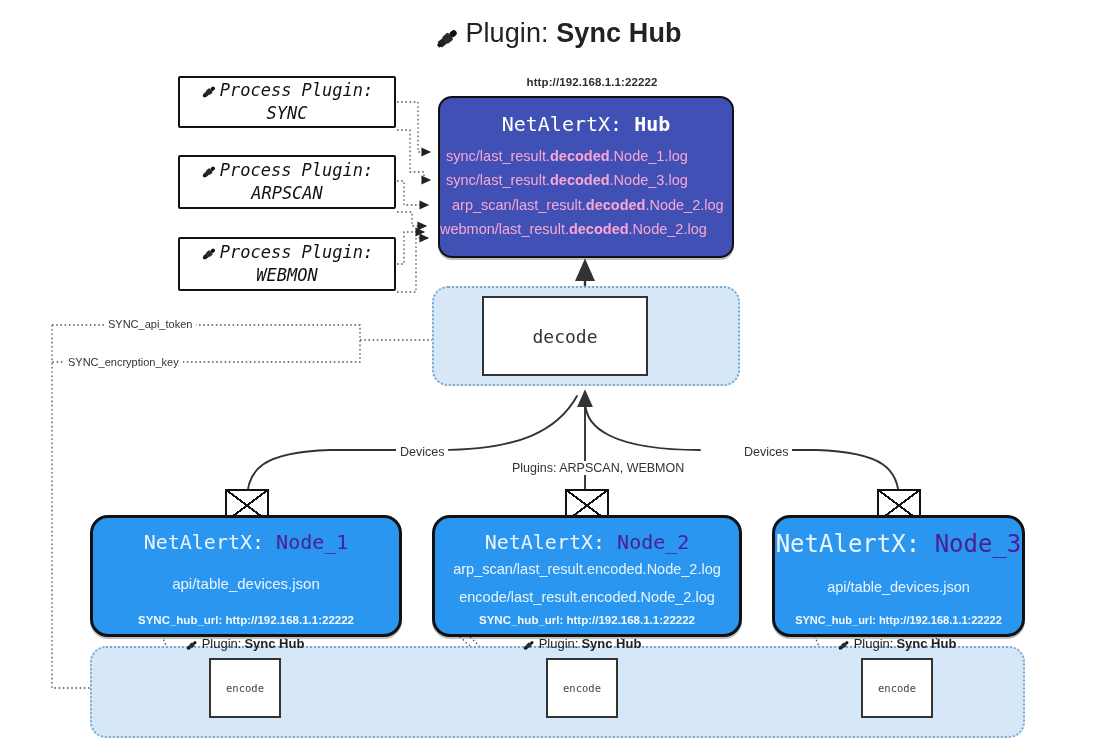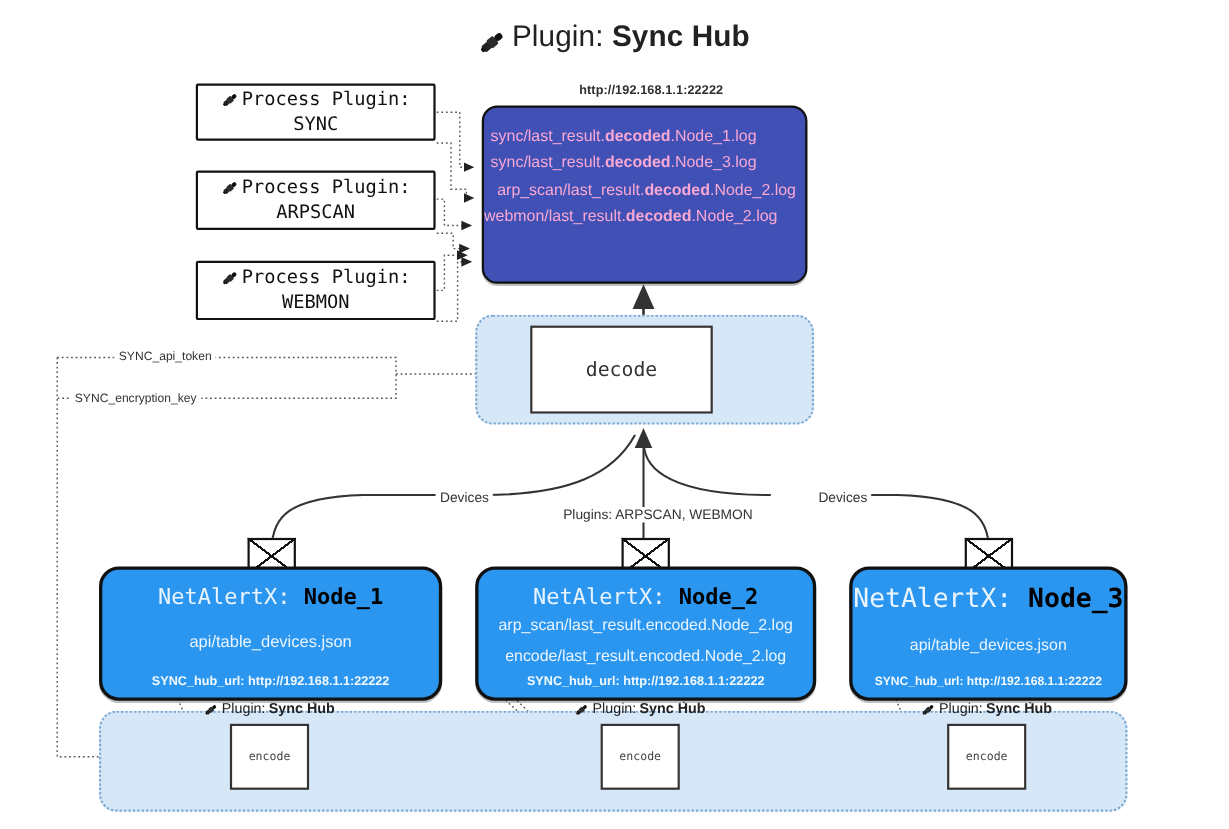--- a/index.html
+++ b/index.html
@@ -25,20 +25,21 @@
 
   
   .box{position:absolute;box-sizing:border-box;}
 
   .plugin-box{
     border:2px solid #111;background:#fff;border-radius:2px;
     font-family:"DejaVu Sans Mono","Liberation Mono",monospace;
     font-size:17px;color:#111;line-height:1.35;
     display:flex;flex-direction:column;align-items:center;justify-content:center;
     text-align:center;
+    font-style:italic;
   }
   .plugin-box .r1{display:flex;align-items:center;gap:2px;white-space:nowrap;}
   .plugin-box .r2{white-space:nowrap;}
 
   
   #hub-url{
     position:absolute;left:462px;top:76px;width:260px;text-align:center;
     font-size:11.5px;font-weight:700;color:#2f2f2f;letter-spacing:.1px;
   }
   #hub-box{
@@ -89,21 +90,21 @@
   
   .node{
     border:3px solid #111;border-radius:18px;background:#2b96f0;
     box-shadow:0 2px 0 rgba(0,0,0,.25);
     box-sizing:border-box;padding-top:12px;
   }
   .node .node-title{
     text-align:center;font-family:"DejaVu Sans Mono","Liberation Mono",monospace;
     font-size:20px;color:#eaf4ff;white-space:nowrap;
   }
-  .node .node-title b{font-weight:700;color:#000000;}
+  .node .node-title b{font-weight:400;color:#4c1d95;}
   .node .node-line{
     text-align:center;color:#e9f4ff;font-size:15px;line-height:1.65;white-space:nowrap;
   }
   .node .node-foot{
     position:absolute;left:0;bottom:8px;width:100%;text-align:center;
     font-size:11.5px;font-weight:700;color:#f2f9ff;white-space:nowrap;
   }
   #node-1{left:90px;top:515px;width:312px;height:122px;}
   #node-2{left:432px;top:515px;width:310px;height:122px;}
   #node-3{left:772px;top:515px;width:253px;height:122px;}
@@ -280,20 +281,23 @@
           </svg>
       </span>
       <span>Process Plugin:</span>
     </div>
     <div class="r2">WEBMON</div>
   </div>
 
   <div id="hub-url">http://192.168.1.1:22222</div>
 
   <div class="box" id="hub-box">
+    <div class="hub-title">
+      <span class="t">NetAlertX: </span><b>Hub</b>
+    </div>
     <div class="hub-line"><span>sync/last_result.</span><b>decoded</b><span>.Node_1.log</span></div>
     <div class="hub-line"><span>sync/last_result.</span><b>decoded</b><span>.Node_3.log</span></div>
     <div class="hub-line" style="padding-left:12px;"><span>arp_scan/last_result.</span><b>decoded</b><span>.Node_2.log</span></div>
     <div class="hub-line" style="padding-left:0px;"><span>webmon/last_result.</span><b>decoded</b><span>.Node_2.log</span></div>
   </div>
 
   <div class="box" id="decode-zone"></div>
   <div class="box" id="decode-box">decode</div>
 
   <div class="tok-label" id="tok-api">SYNC_api_token</div>

